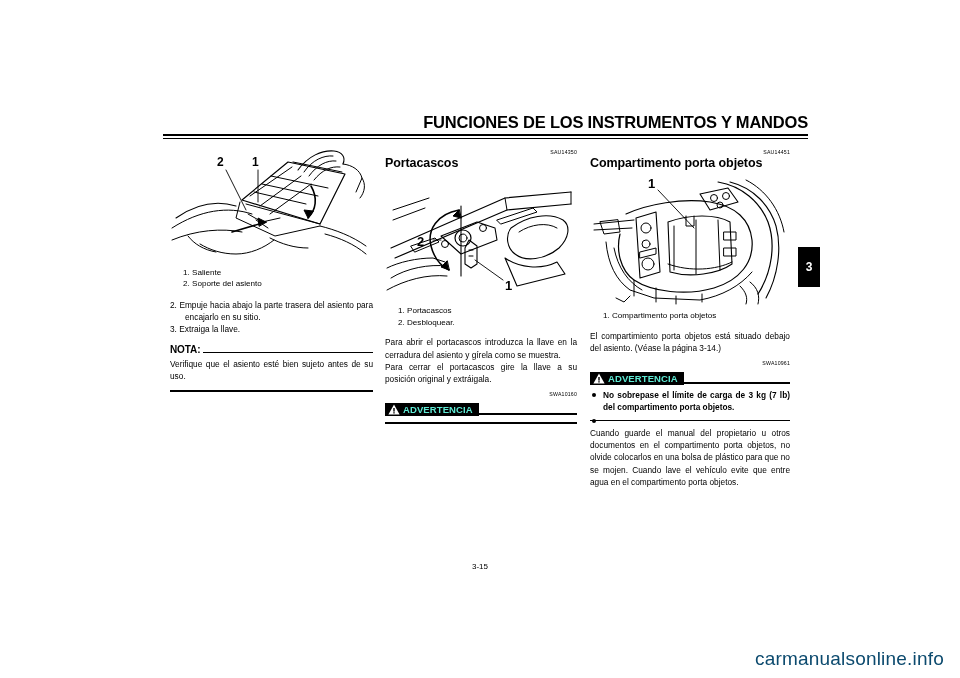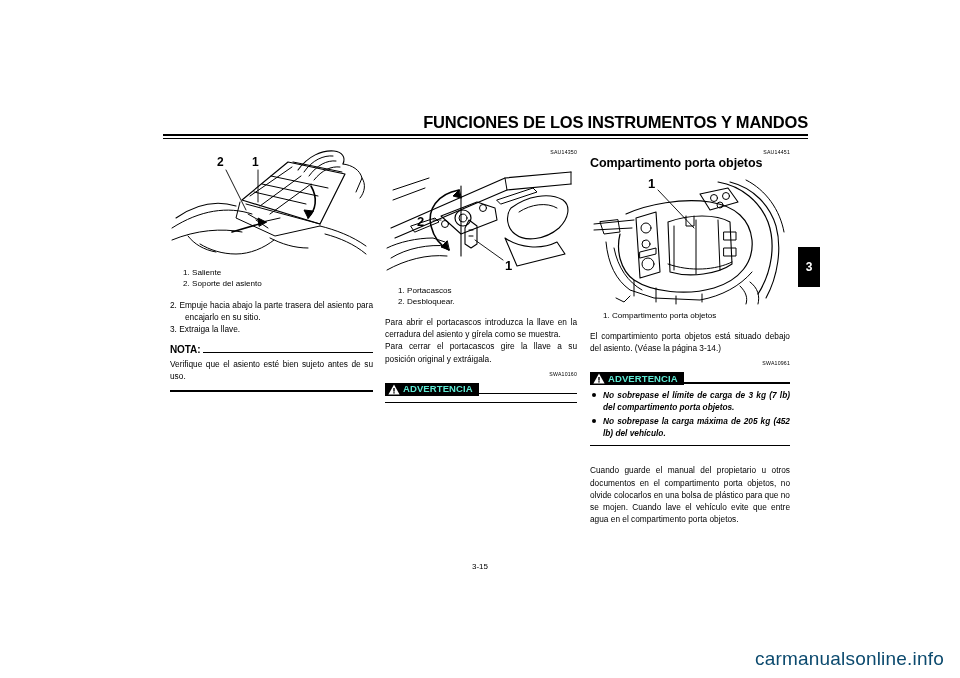--- a/index.html
+++ b/index.html
@@ -213,21 +213,20 @@
     list-style: none;
     font-size: 8.3px;
     font-weight: bold;
     line-height: 1.47;
     text-align: justify;
   }
   .warn-bullets li {
     padding-left: 13px;
     position: relative;
     margin-bottom: 1px;
-    font-style: italic;
   }
   .warn-bullets li .dot {
     position: absolute;
     left: 2px;
     top: 4px;
     width: 4px;
     height: 4px;
     background: #000;
     border-radius: 50%;
   }
@@ -328,20 +327,21 @@
       <span class="nota-label">NOTA:</span>
       <span class="nota-rule"></span>
     </div>
     <p class="nota-body">Verifique que el asiento esté bien sujeto antes de su uso.</p>
     <div class="nota-bottom-rule"></div>
   </div>
 
   <div class="col col-mid">
 
     <div class="sau-code">SAU14350</div>
+    <div class="section-title">Portacascos</div>
 
     <div class="figure">
       <svg viewBox="0 0 192 125" xmlns="http://www.w3.org/2000/svg">
         <g fill="none" stroke="#000" stroke-width="1" stroke-linecap="round" stroke-linejoin="round">
 
           <path d="M6 72 L120 22 L186 16" stroke-width="1.2"></path>
           <path d="M10 82 L122 34 L186 28" stroke-width="1.2"></path>
           <path d="M120 22 L122 34 M186 16 L186 28"></path>
 
           <path d="M8 34 L44 22 M8 44 L40 32"></path>
@@ -467,23 +467,23 @@
           <path d="M6 0.5 L11.6 10.5 L0.4 10.5 Z" fill="#ffffff"></path>
           <rect x="5.3" y="4" width="1.4" height="3.6" fill="#000000"></rect>
           <rect x="5.3" y="8.2" width="1.4" height="1.3" fill="#000000"></rect>
         </svg>
         <span class="warn-text">ADVERTENCIA</span>
       </span>
       <span class="warn-rule"></span>
     </div>
     <ul class="warn-bullets">
       <li><span class="dot"></span><span>No sobrepase el límite de carga de 3 kg (7 lb) del compartimento porta objetos.</span></li>
-      <li><span class="dot"></span><span>No sobrepase la carga máxima de 205 kg (452 lb) del vehículo.</span></li>
+      <li><span class="dot"></span></li>
     </ul>
     <div class="warn-bottom-rule"></div>
 
-    <p class="body-text" style="margin-top:18px">Cuando guarde el manual del propietario u otros documentos en el compartimento porta objetos, no olvide colocarlos en una bolsa de plástico para que no se mojen. Cuando lave el vehículo evite que entre agua en el compartimento porta objetos.</p>
+    <p class="body-text" style="margin-top:6px">Cuando guarde el manual del propietario u otros documentos en el compartimento porta objetos, no olvide colocarlos en una bolsa de plástico para que no se mojen. Cuando lave el vehículo evite que entre agua en el compartimento porta objetos.</p>
   </div>
 
   <div class="page-number">3-15</div>
   <div class="watermark">carmanualsonline.info</div>
 
 </div>
 
 </body></html>

